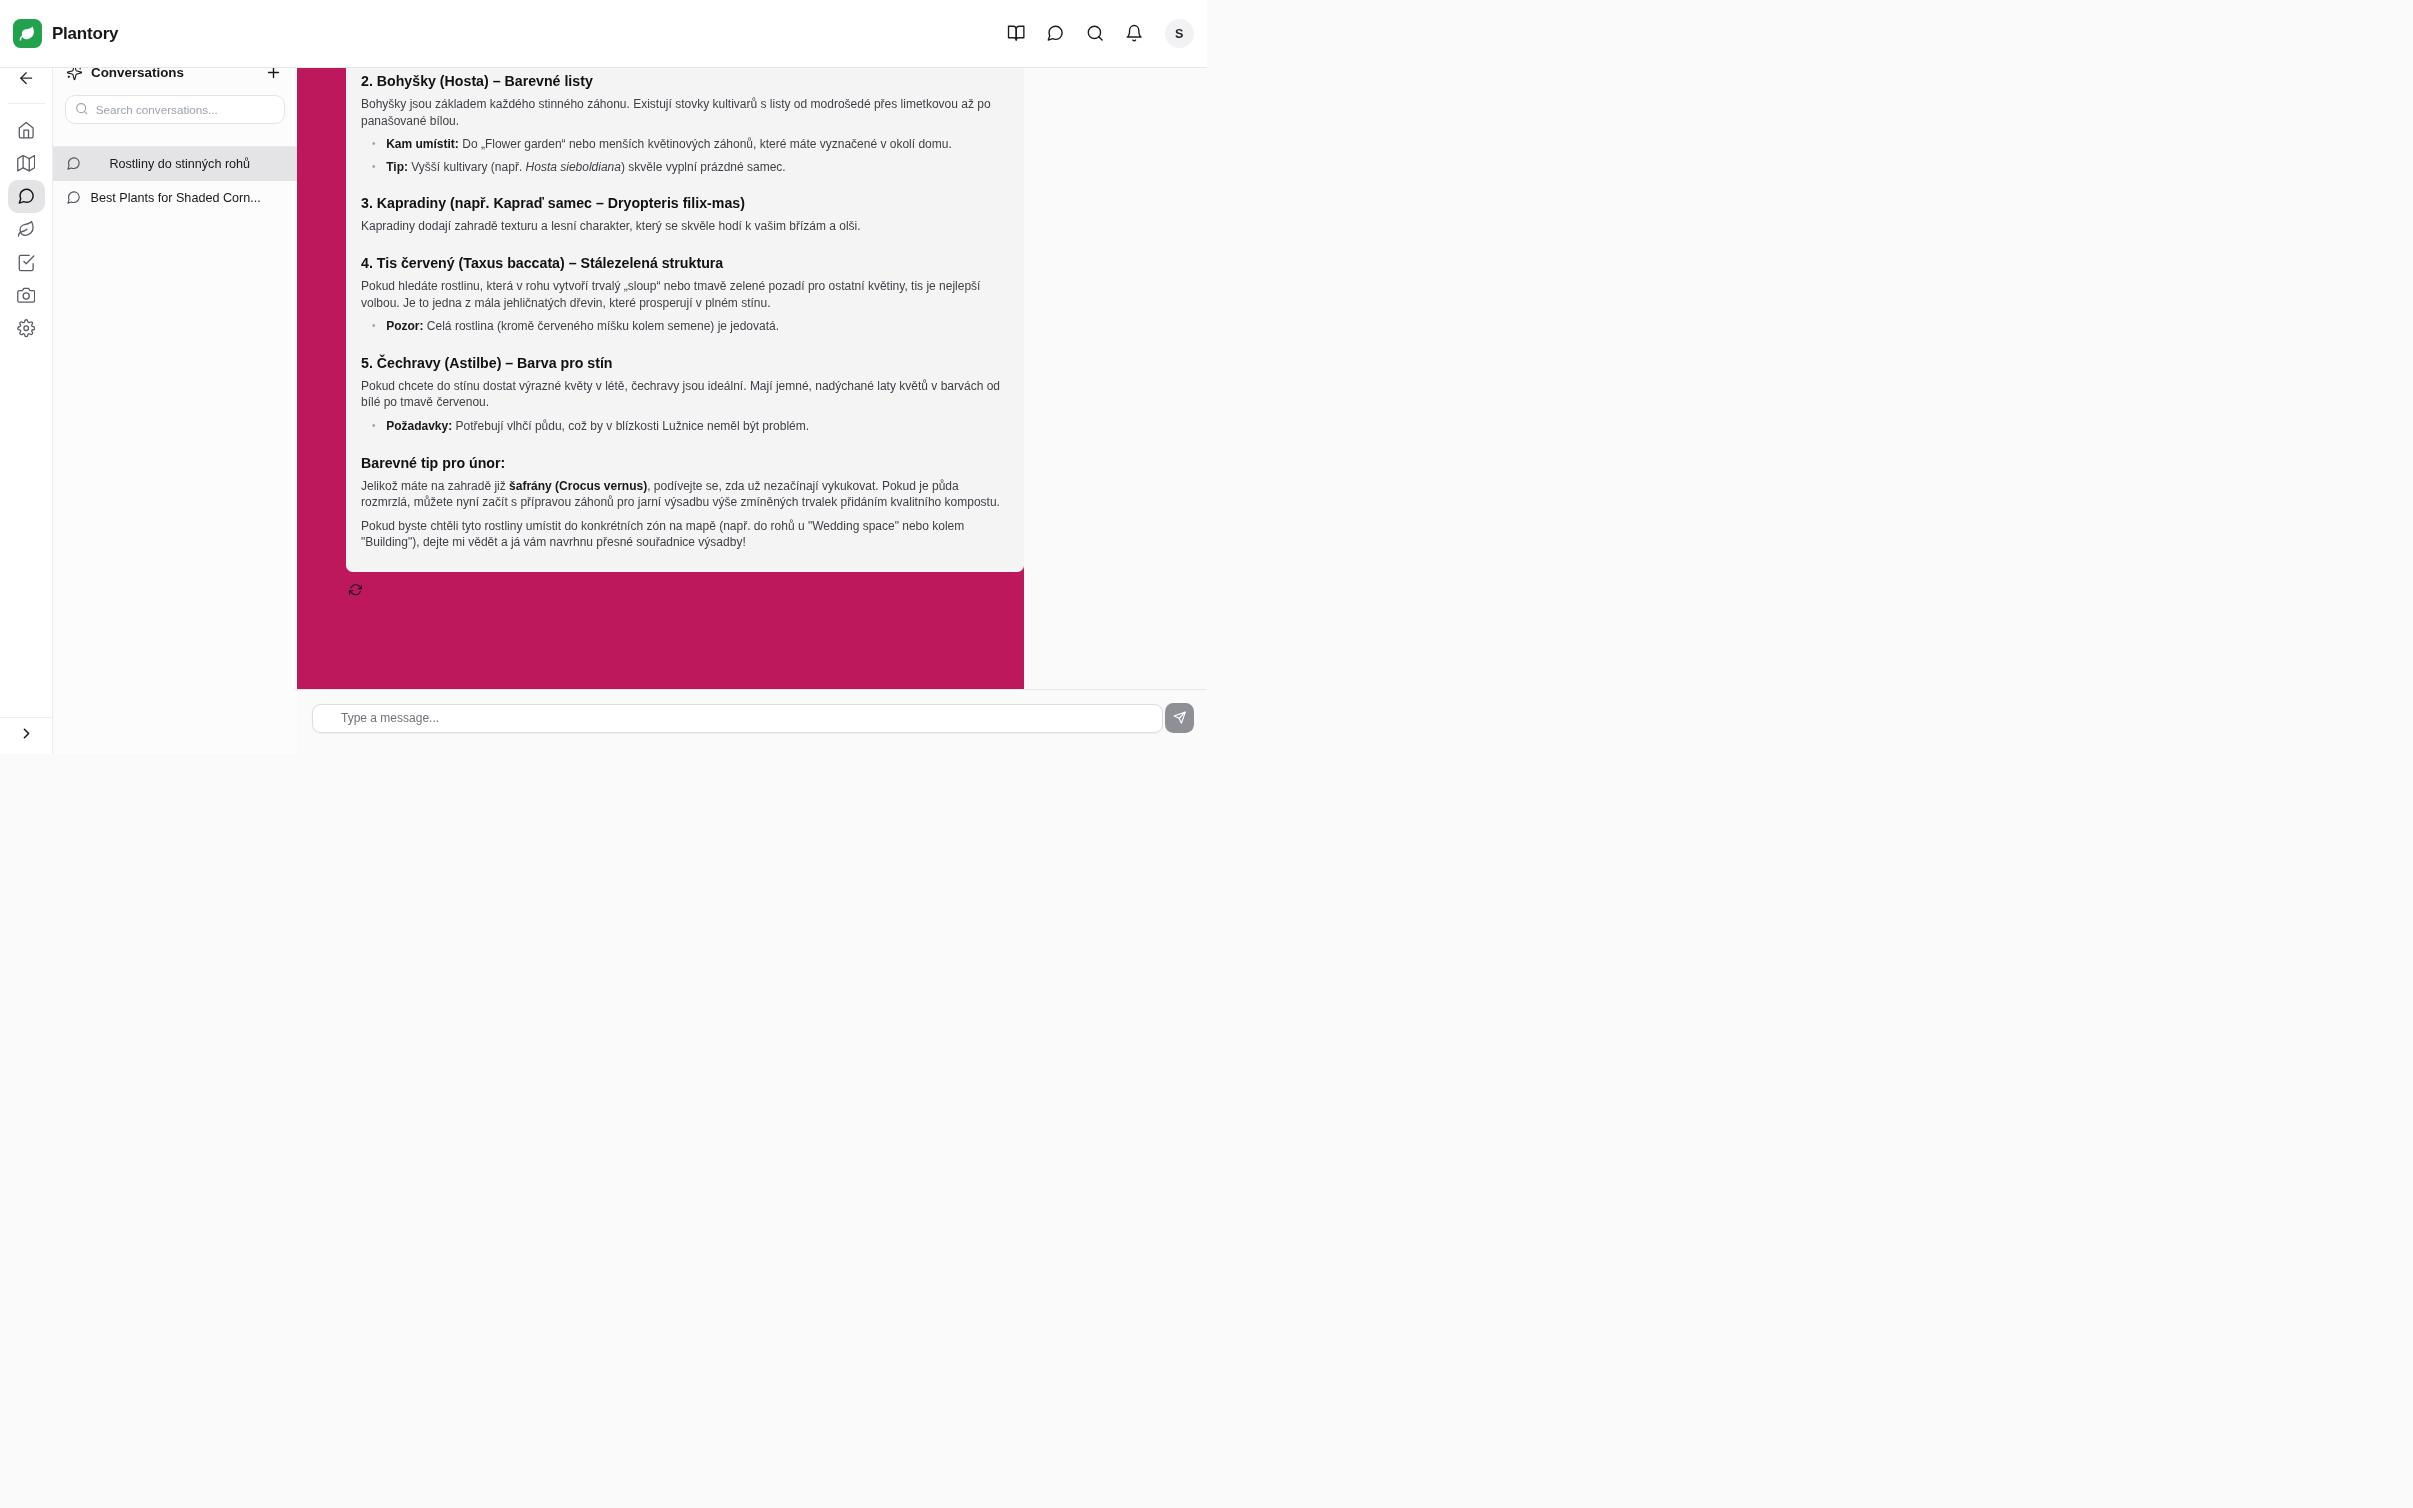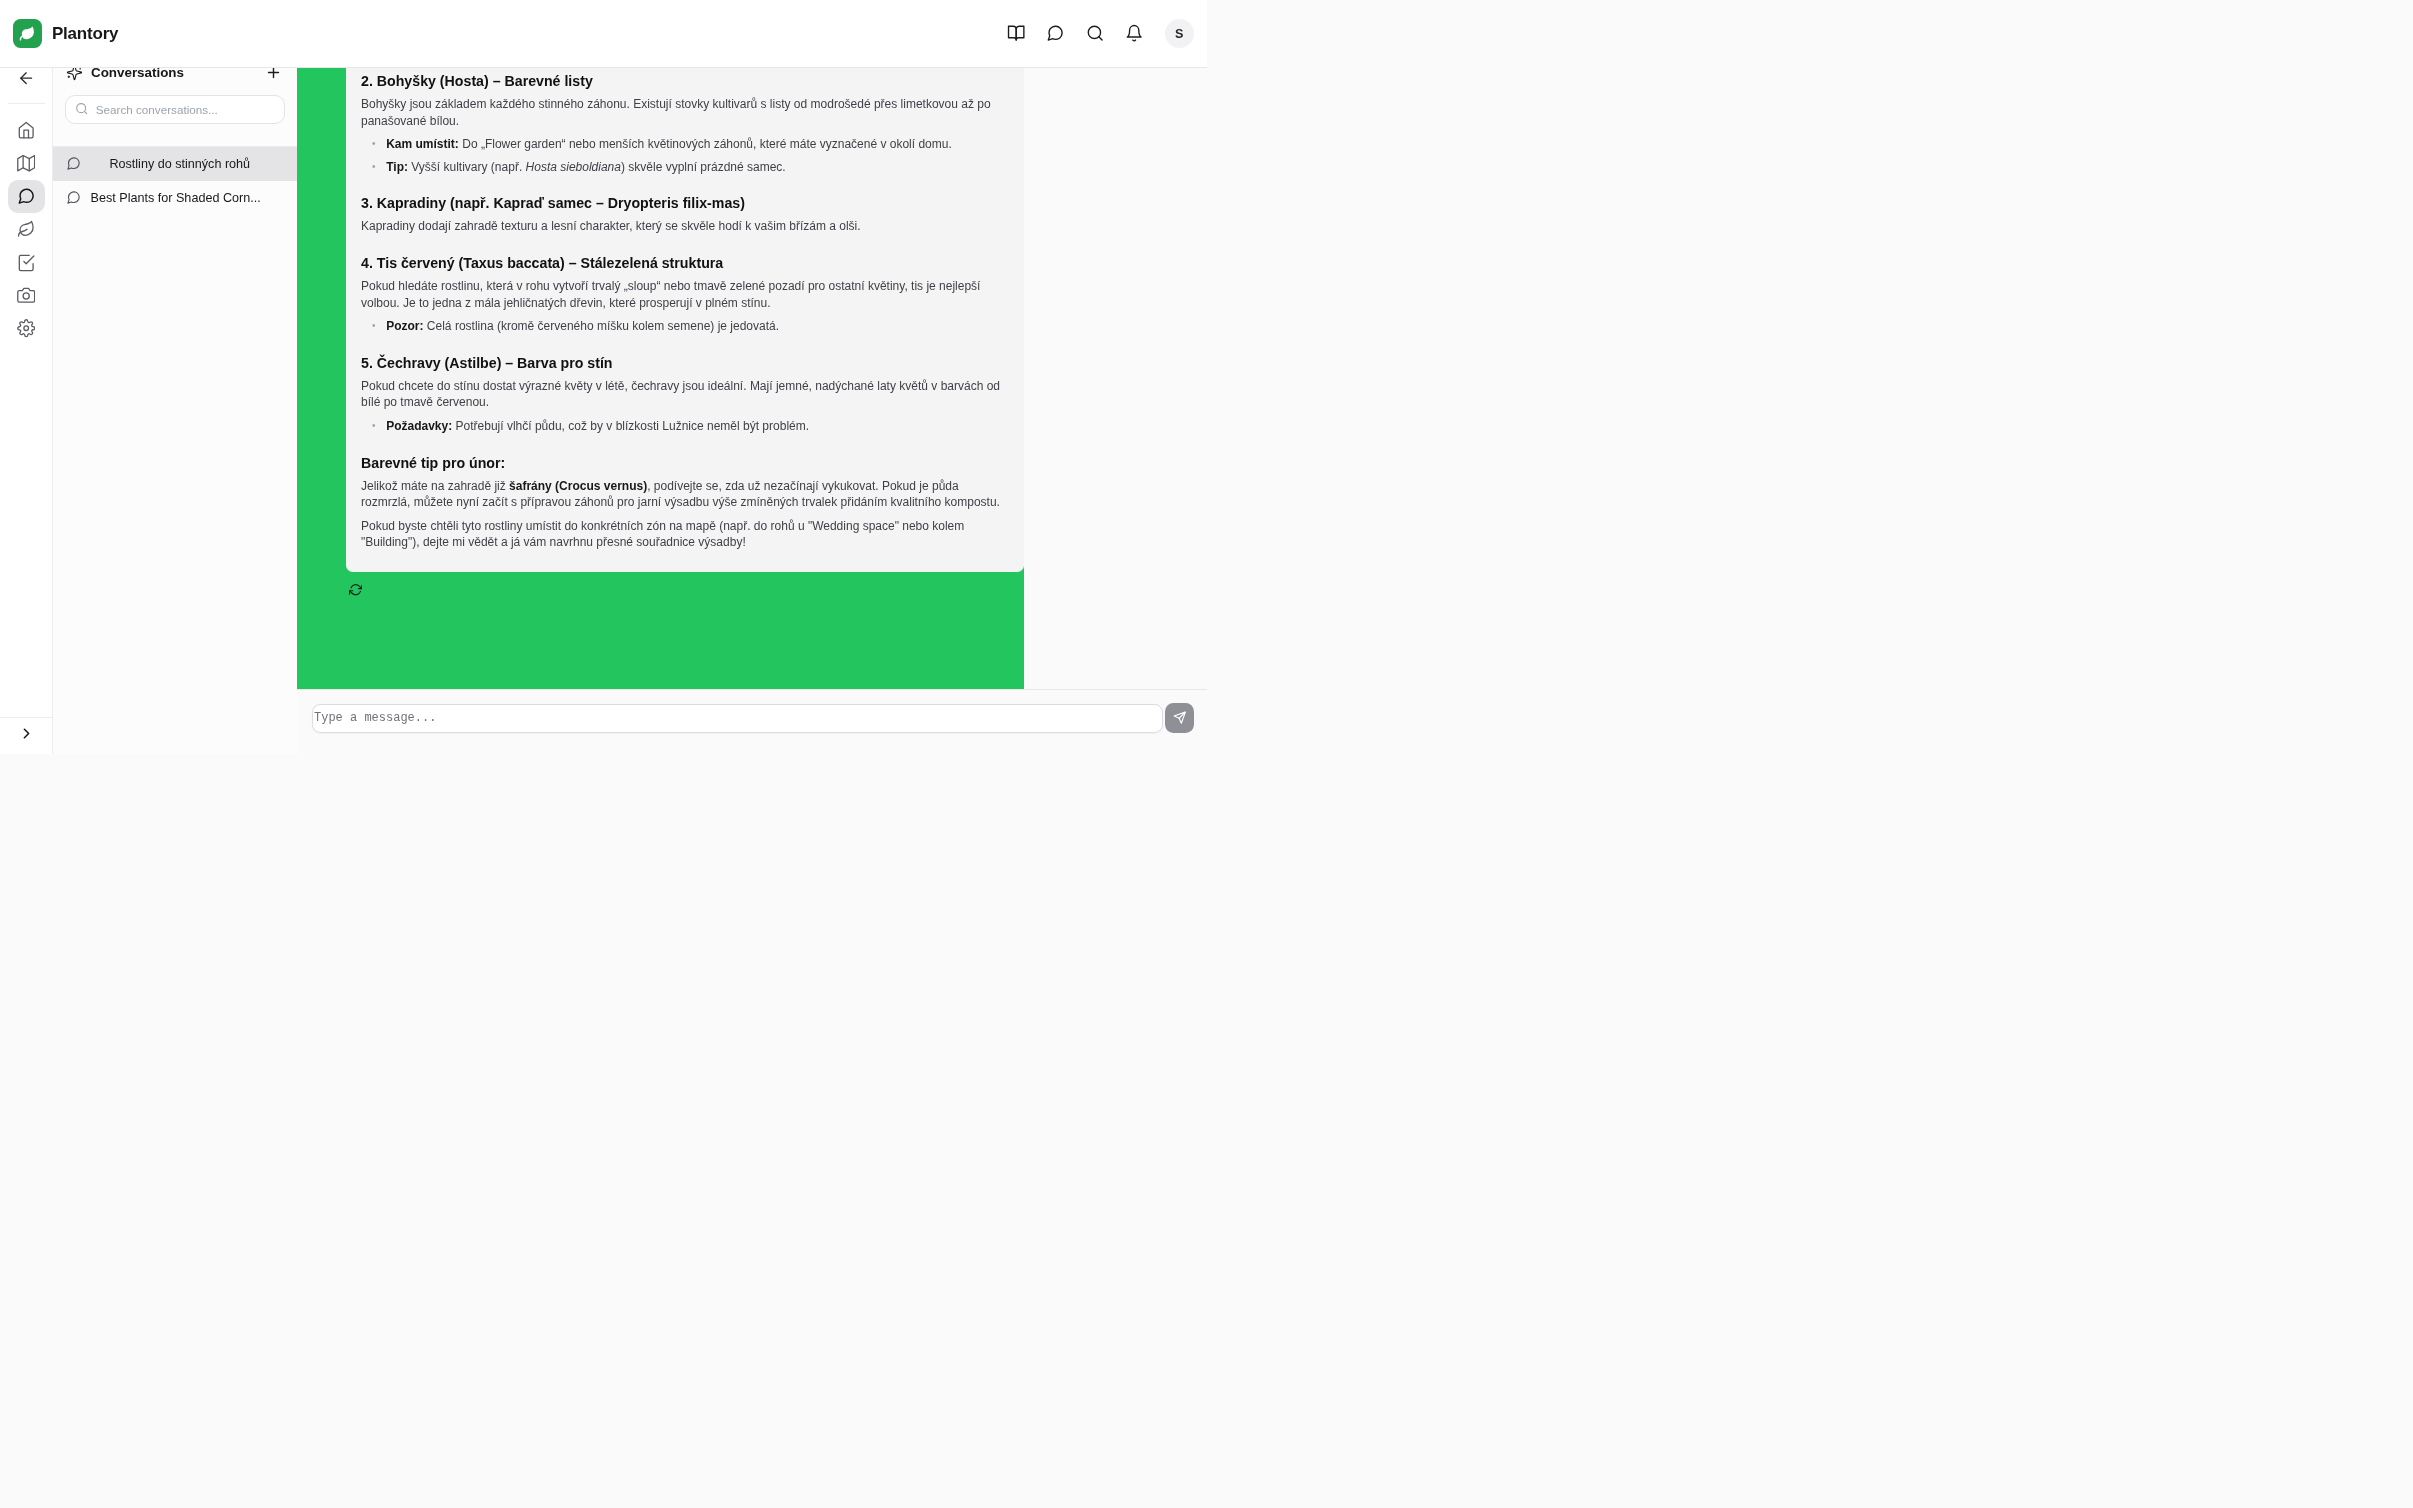--- a/index.html
+++ b/index.html
@@ -73,21 +73,21 @@
     height: 34px; display: flex; align-items: center; padding: 0 13.4px; gap: 9.2px;
     font-size: 12.6px; color: #18181b; cursor: pointer; white-space: nowrap; overflow: hidden;
   }
   .conv-row.selected { background: #e4e4e7; gap: 28px; }
   .conv-row .ico { stroke: #52525b; flex: 0 0 auto; }
   .conv-label { overflow: hidden; text-overflow: ellipsis; }
 
   
   .chat-col {
     position: absolute; left: 297px; top: 52px; width: 727px; bottom: 65px;
-    background: #22c55e; overflow: hidden;
+    background: #be185d; overflow: hidden;
   }
   .bubble {
     margin: 8.4px 0 0 49px; background: #f4f4f5; border-radius: 6.7px;
     padding: 7.5px 15px 13.4px 15px;
   }
   .bubble h3 { font-size: 14.2px; font-weight: 700; color: #111113; margin: 20px 0 7.5px; }
   .bubble h3:first-child { margin-top: 5px; }
   .bubble p { font-size: 12px; line-height: 16.3px; color: #3f3f46; margin: 0 0 7.5px; }
   .bubble ul { list-style: none; margin: 1.7px 0 0; padding-left: 11px; }
   .bubble li {
@@ -104,22 +104,22 @@
   .action-btn { background: none; border: none; cursor: pointer; padding: 0; display: flex; }
 
   
   .input-bar {
     position: absolute; left: 297px; right: 0; bottom: 0; height: 65px;
     background: #fafafa; border-top: 0.8px solid #e7e7ea;
   }
   .msg-input {
     position: absolute; left: 15px; top: 14.2px; width: 851px; height: 28.5px;
     border: 0.8px solid #dcdce0; border-radius: 8.4px; background: #fff;
-    padding: 0 1px; font-size: 12px; color: #18181b; outline: none;
-    font-family: Liberation Mono, monospace;
+    padding: 0 28px; font-size: 12px; color: #18181b; outline: none;
+    font-family: Liberation Sans, sans-serif;
     box-shadow: 0 0.8px 1.7px rgba(0,0,0,0.04);
   }
   .msg-input::placeholder { color: #71717a; }
   .send-btn {
     position: absolute; left: 868px; top: 12.6px; width: 28.5px; height: 30px;
     border: none; border-radius: 8.4px; background: #8f9096; cursor: pointer;
     display: flex; align-items: center; justify-content: center;
   }
   .send-btn .ico { stroke: #fff; stroke-width: 2; }
 </style>

